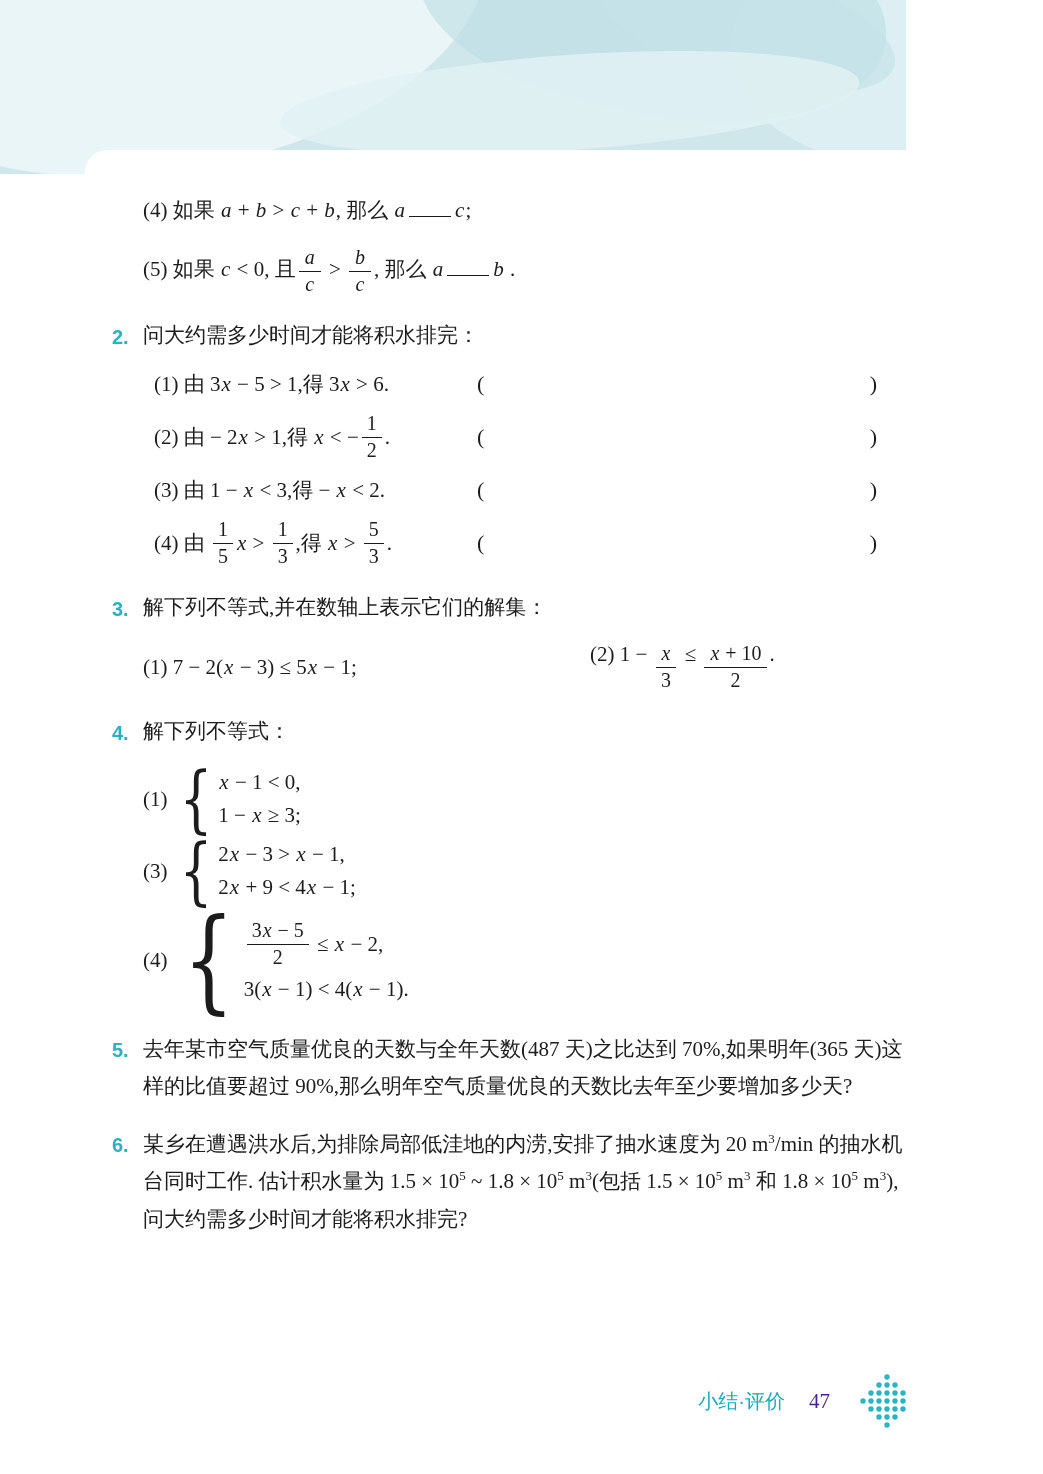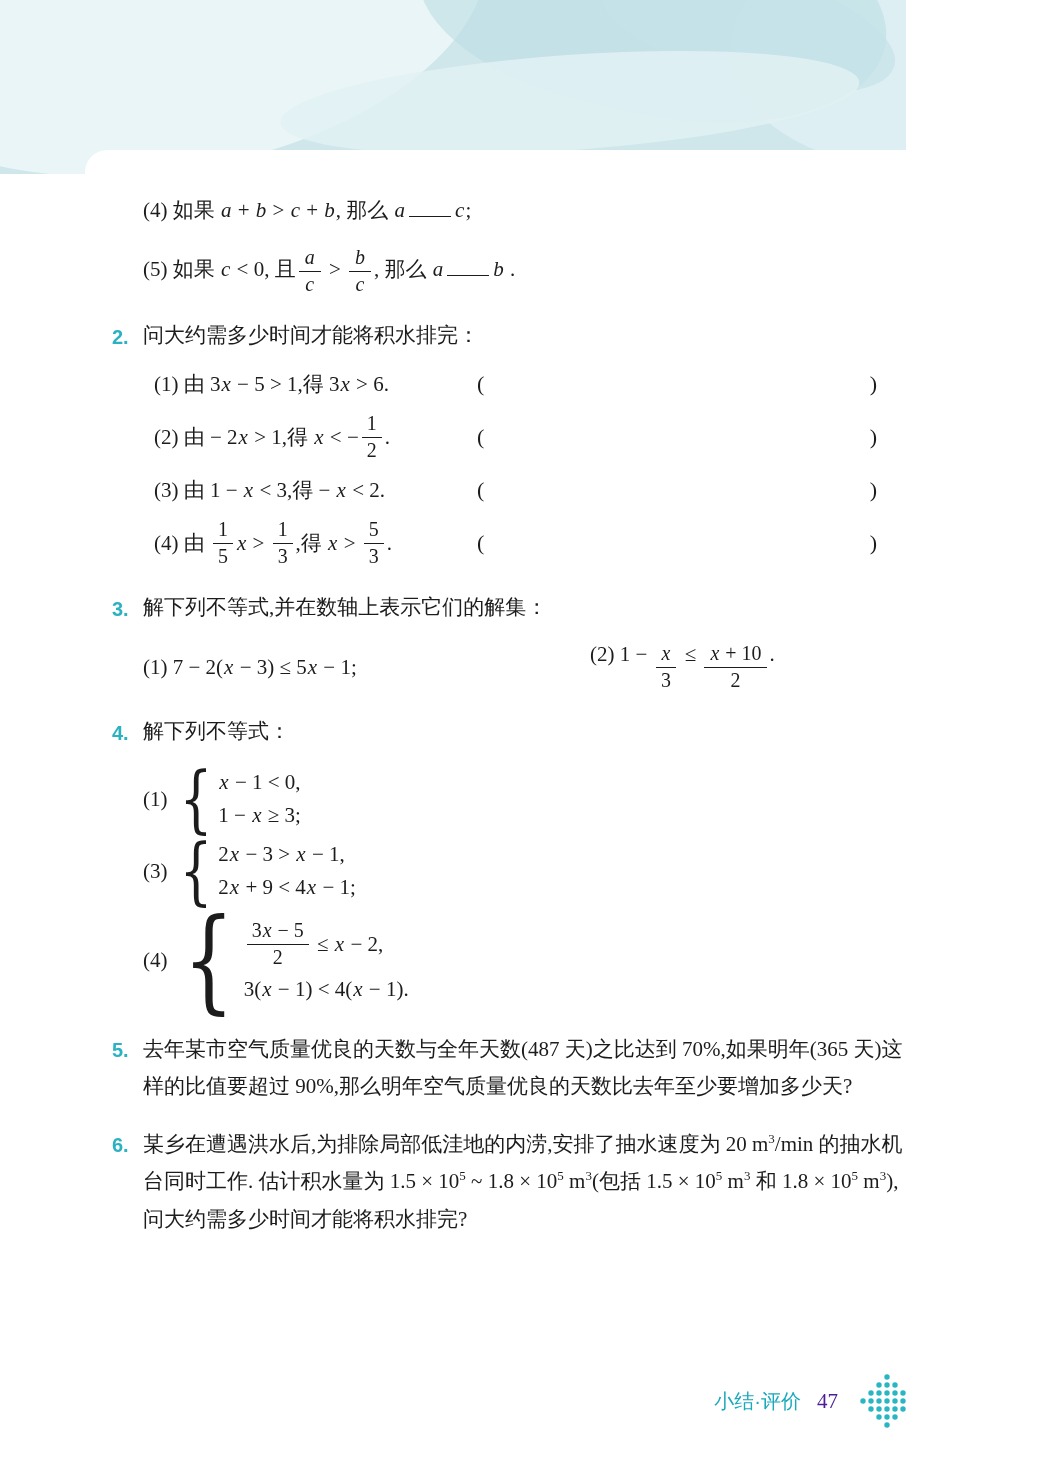--- a/index.html
+++ b/index.html
@@ -53,21 +53,21 @@
          font-size:72px;line-height:.9;transform:scaleX(.72);margin:0 0 0 -4px;}
   .brace-lg{font-size:112px;}
   .sys-lines{display:flex;flex-direction:column;justify-content:center;}
   .sys-line{display:flex;align-items:center;white-space:pre;padding:4px 0;}
 
   .simple-item{margin:16px 0 16px 31px;white-space:pre;}
 
   .qpara{display:flex;margin-top:20px;line-height:1.78;}
   .qpara .qtext{flex:1;padding-right:2px;}
 
-  .footer{position:absolute;right:0;bottom:40px;display:flex;align-items:center;gap:16px;}
+  .footer{position:absolute;right:0;bottom:40px;display:flex;align-items:center;gap:24px;}
   .footer-section{color:#19a9bb;font-family:"Liberation Sans","DejaVu Sans",sans-serif;font-size:20px;}
   .footer-page{font-size:21px;color:#4c1d95;}
   .dots{margin-right:-14px;flex:none;}
 </style>
 </head>
 <body>
 
 <div class="page">
 
   <div class="band">

